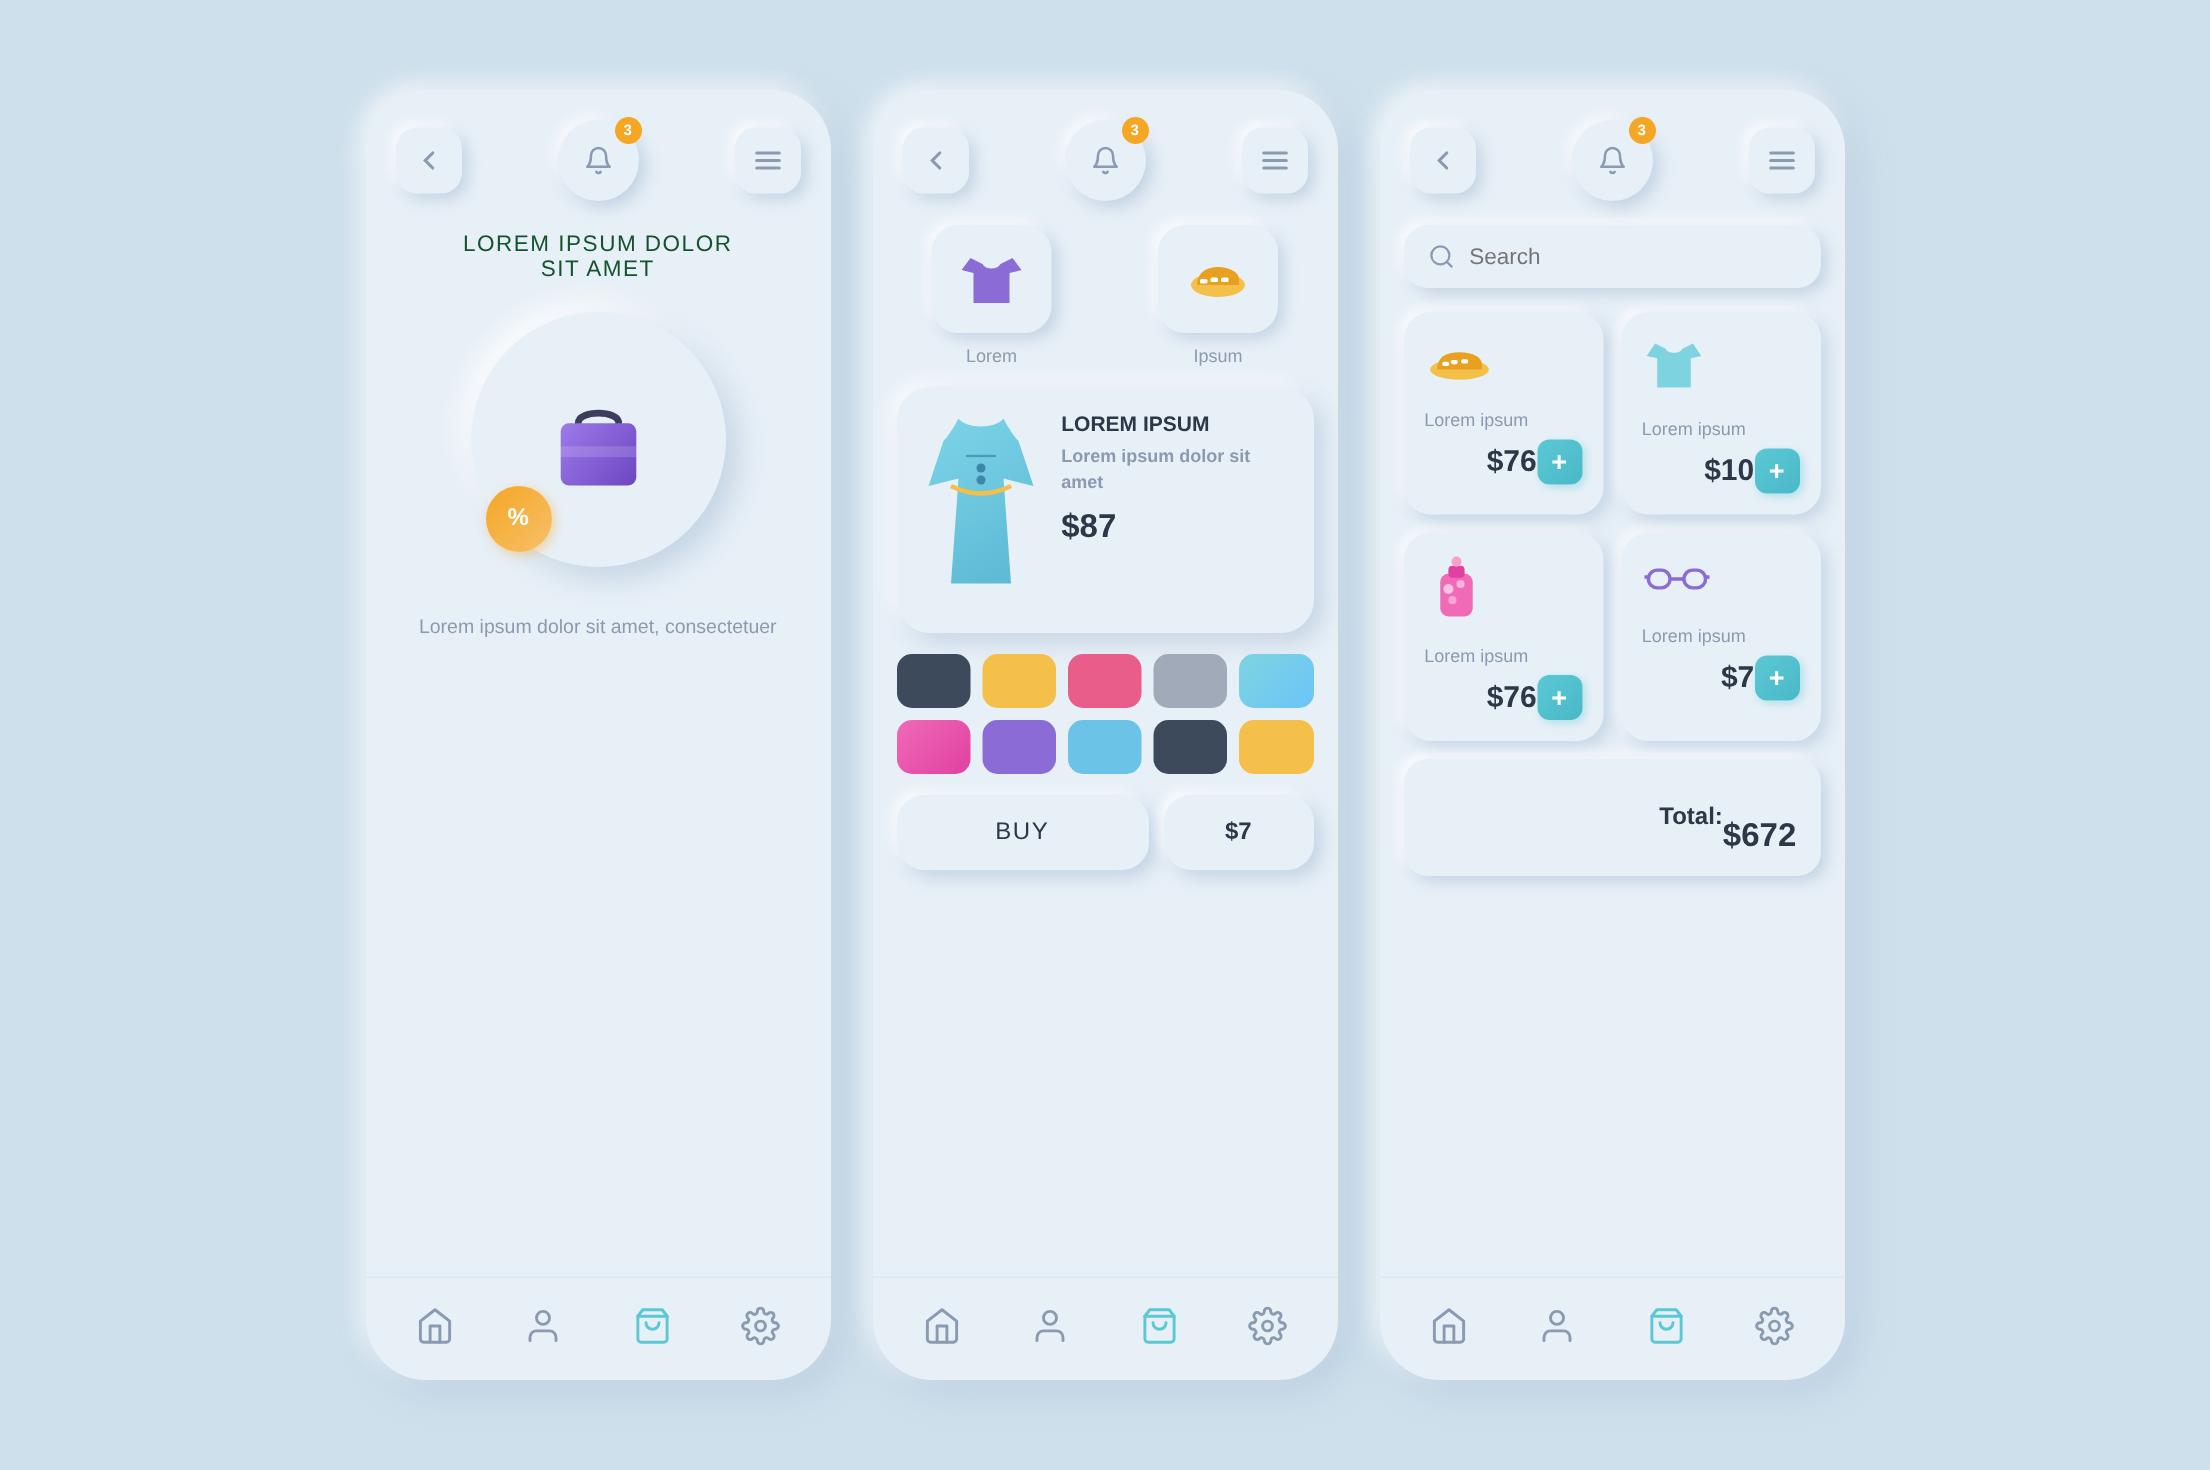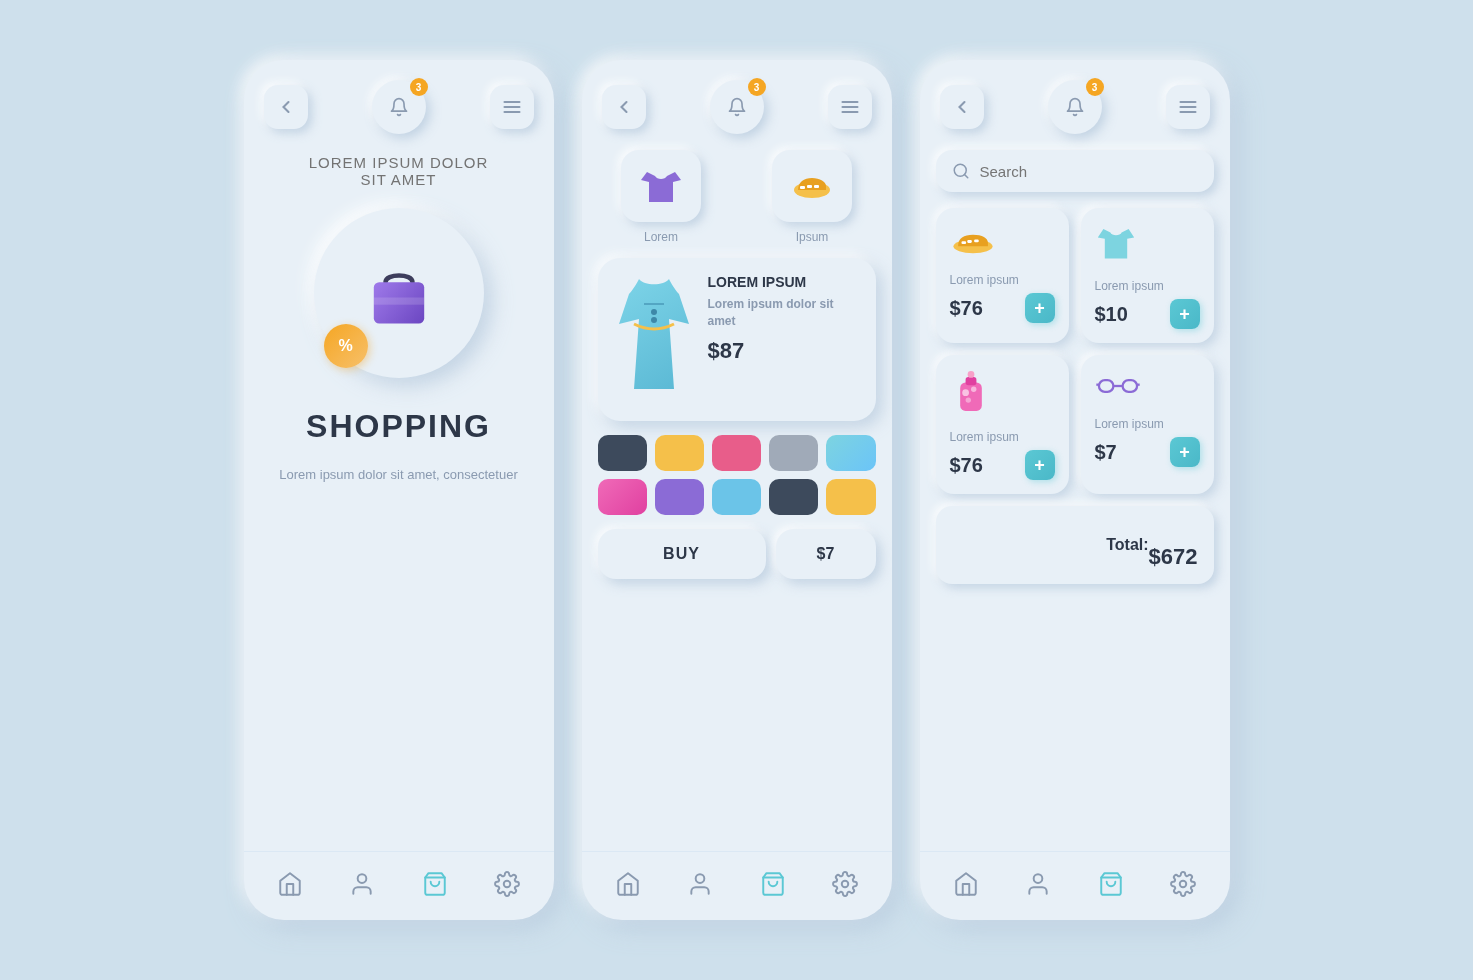--- a/index.html
+++ b/index.html
@@ -76,21 +76,21 @@
     .phone1-content {
       flex: 1;
       display: flex;
       flex-direction: column;
       align-items: center;
       padding: 10px 20px 0;
     }
     .title-text {
       text-align: center;
       font-size: 15px;
-      color: #737373;
+      color: #14532d;
       font-weight: 500;
       letter-spacing: 1px;
       text-transform: uppercase;
       margin-bottom: 20px;
     }
     .bag-circle {
       width: 170px;
       height: 170px;
       border-radius: 50%;
       background: #e8f0f7;
@@ -247,21 +247,21 @@
       gap: 10px;
     }
     .buy-btn {
       flex: 2;
       padding: 16px;
       border-radius: 18px;
       background: #e8f0f7;
       box-shadow: 5px 5px 12px rgba(180,200,220,0.7), -3px -3px 8px rgba(255,255,255,0.9);
       border: none;
       font-size: 16px;
-      font-weight: 700;
+      font-weight: 400;
       color: #2d3748;
       cursor: pointer;
       letter-spacing: 1px;
     }
     .price-btn {
       flex: 1;
       padding: 16px;
       border-radius: 18px;
       background: #e8f0f7;
       box-shadow: 5px 5px 12px rgba(180,200,220,0.7), -3px -3px 8px rgba(255,255,255,0.9);
@@ -309,21 +309,21 @@
       padding: 14px;
       display: flex;
       flex-direction: column;
       gap: 6px;
     }
     .grid-card-icon { font-size: 36px; }
     .grid-card-label { font-size: 12px; color: #8a9ab0; }
     .grid-card-bottom {
       display: flex;
       align-items: center;
-      justify-content: space-between;
+      justify-content: flex-end;
     }
     .grid-price {
       font-size: 20px;
       font-weight: 800;
       color: #2d3748;
     }
     .plus-btn {
       width: 30px;
       height: 30px;
       border-radius: 8px;
@@ -407,21 +407,20 @@
               <stop offset="0%" stop-color="#9f7aea"></stop>
               <stop offset="100%" stop-color="#6b46c1"></stop>
             </linearGradient>
           </defs>
 
           <rect x="22" y="55" width="56" height="8" fill="rgba(255,255,255,0.15)"></rect>
         </svg>
         <div class="percent-badge">%</div>
       </div>
 
-      <div class="shopping-label">SHOPPING</div>
 
 
       <div class="subtitle-text">Lorem ipsum dolor sit amet, consectetuer</div>
     </div>
 
     <div class="bottom-nav">
       <div class="nav-icon">
         <svg viewBox="0 0 24 24" fill="none" stroke="#8a9ab0" stroke-width="1.8" stroke-linecap="round" stroke-linejoin="round">
           <path d="M3 9l9-7 9 7v11a2 2 0 0 1-2 2H5a2 2 0 0 1-2-2z"></path>
           <polyline points="9 22 9 12 15 12 15 22"></polyline>

